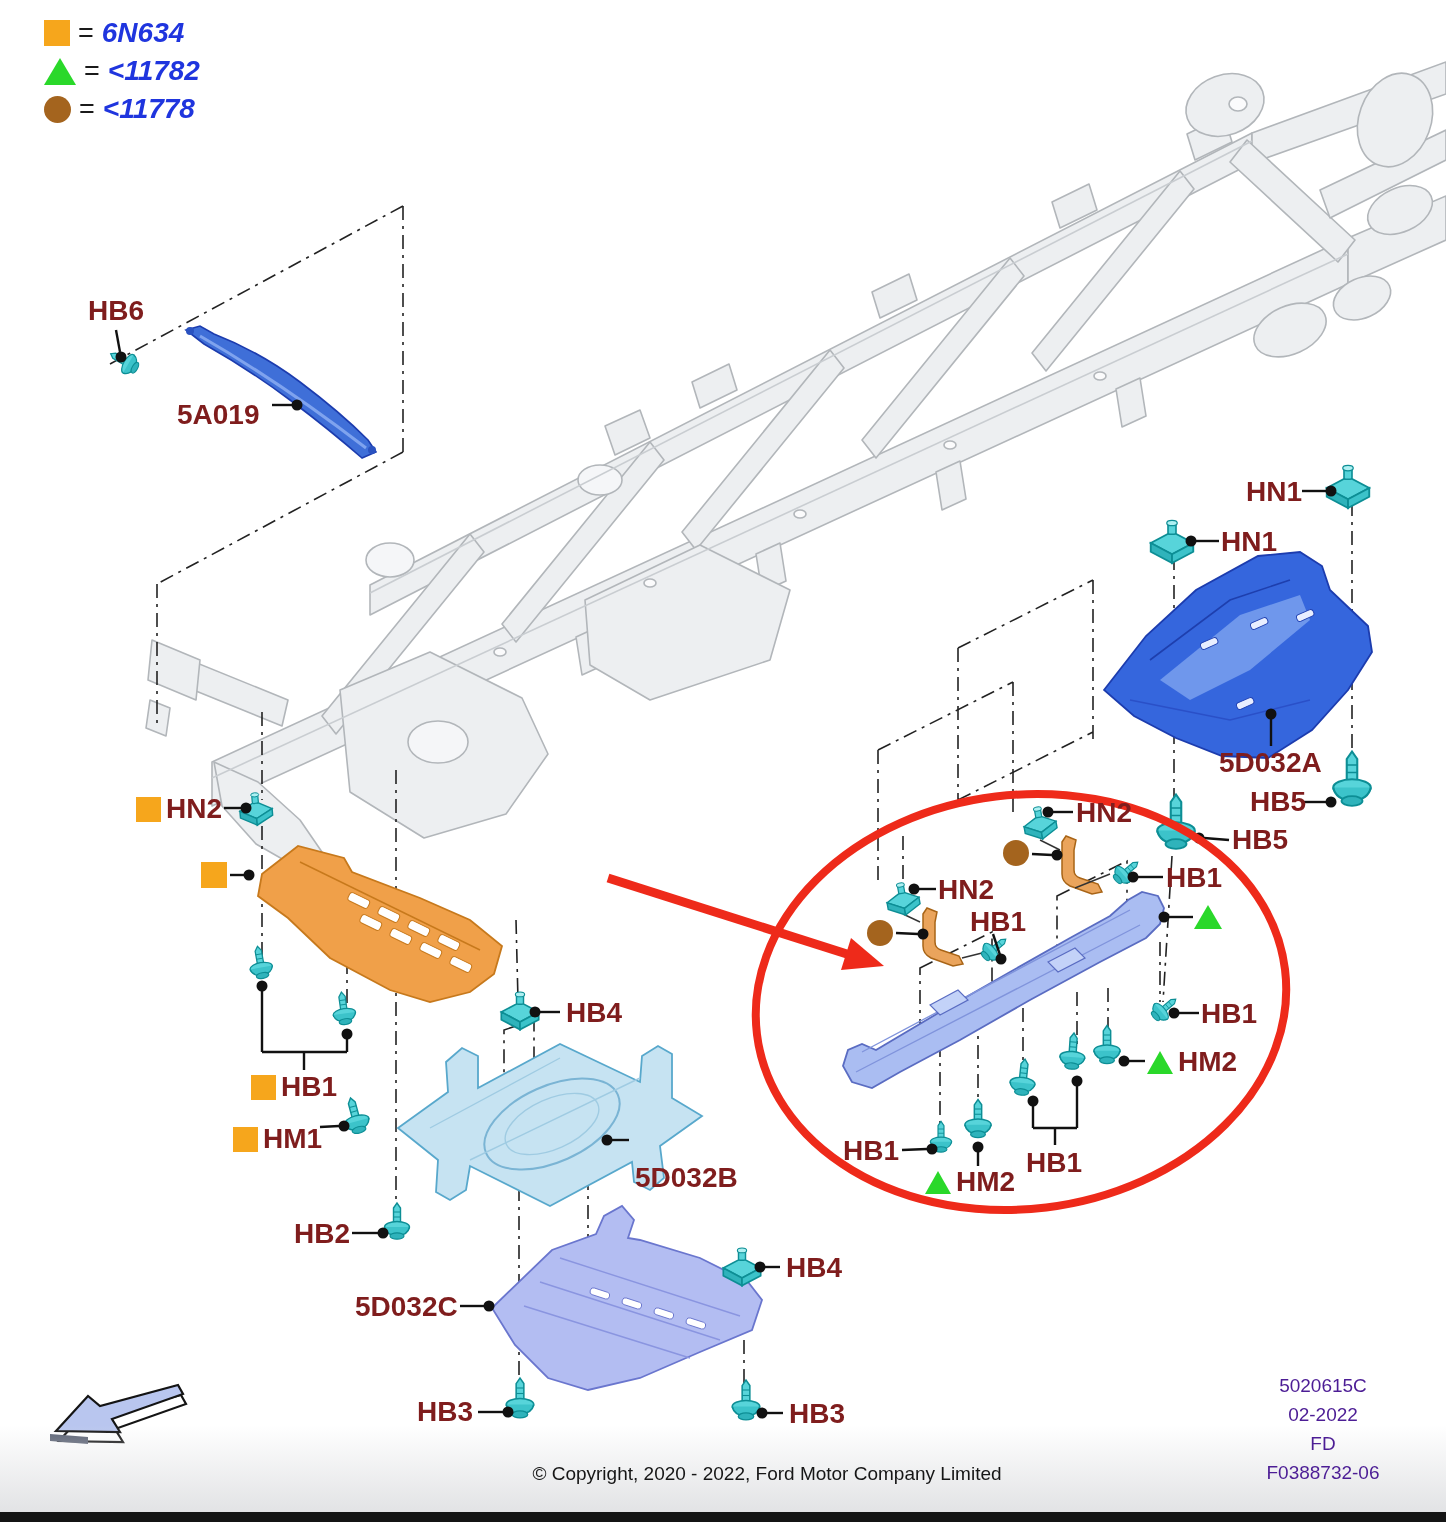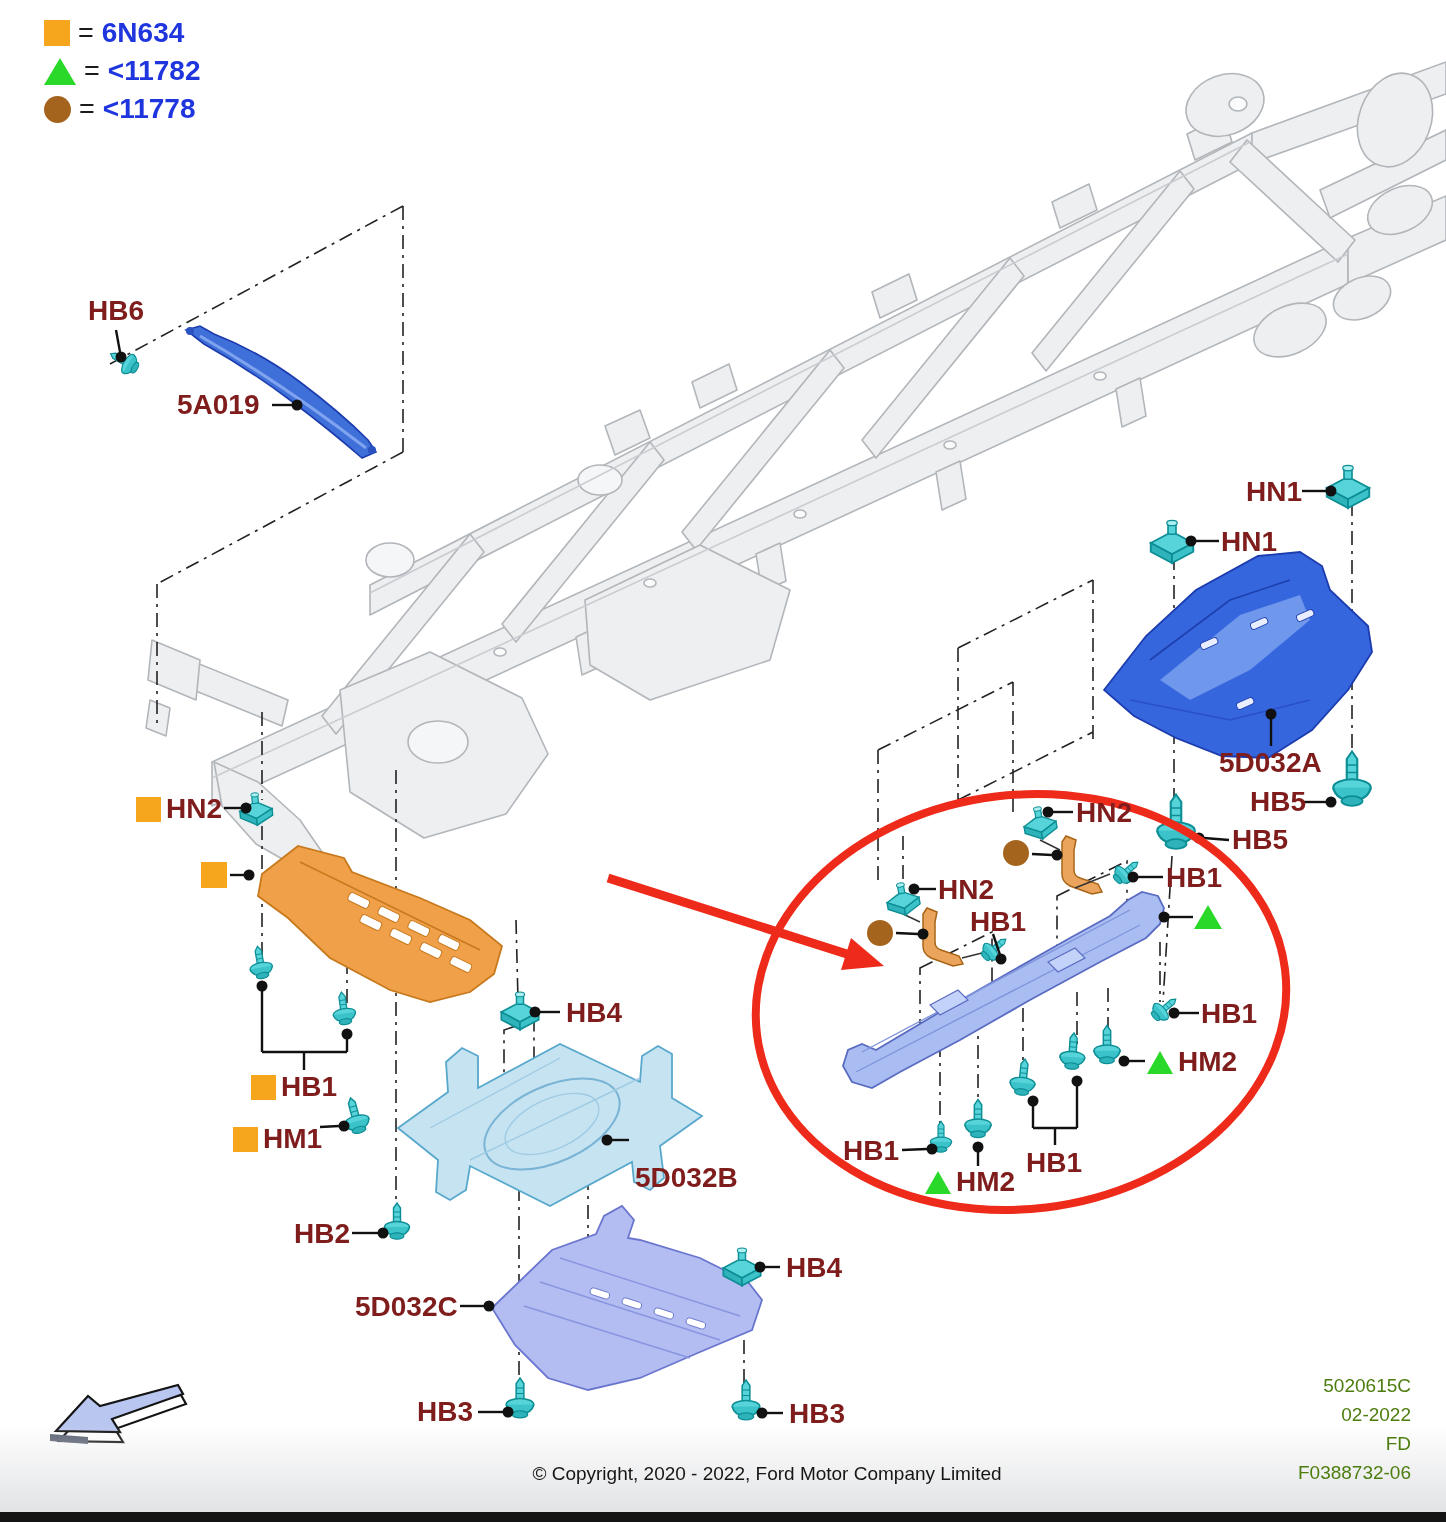--- a/index.html
+++ b/index.html
@@ -13,24 +13,24 @@
   .mk-tri{display:inline-block;width:0;height:0;border-left:13px solid transparent;
           border-right:13px solid transparent;border-bottom:23px solid #2ad82a;}
   
   .legend{position:absolute;left:44px;top:14px;z-index:5;}
   .legend-row{display:flex;align-items:center;gap:8px;height:38px;}
   .sym-sq{width:26px;height:26px;background:#f6a61c;}
   .sym-tri{width:0;height:0;border-left:16px solid transparent;border-right:16px solid transparent;
            border-bottom:27px solid #2ad82a;}
   .sym-cir{width:27px;height:27px;border-radius:50%;background:#a4641e;}
   .eq{color:#1a1a1a;font-size:27px;font-weight:400;}
-  .legend .code{color:#1f35de;font-weight:700;font-size:28px;cursor:pointer;}
+  .legend .code{color:#1f35de;font-weight:700;font-size:28px;cursor:pointer;font-style:italic;}
   
-  .docinfo{position:absolute;left:1235px;top:1371px;width:176px;text-align:right;z-index:5;
-           color:#4d7c0f;font-size:19px;line-height:29px;}
+  .docinfo{position:absolute;left:1235px;top:1371px;width:176px;text-align:center;z-index:5;
+           color:#4c1d95;font-size:19px;line-height:29px;}
   .copyright{position:absolute;left:0;top:1463px;width:1446px;text-align:center;z-index:5;
              color:#161616;font-size:19px;padding-left:44px;}
   .fade{position:absolute;left:0;top:1425px;width:1446px;height:87px;z-index:1;
         background:linear-gradient(to bottom,rgba(233,234,235,0),#e2e3e5);}
   .edgebar{position:absolute;left:0;top:1512px;width:1446px;height:10px;background:#141414;z-index:6;}
 </style>
 </head>
 <body>
 
 <div class="stage">
@@ -344,21 +344,21 @@
     <div class="legend-row">
       <span class="sym-cir"></span>
       <span class="eq">=</span>
       <span class="code">&lt;11778</span>
     </div>
   </div>
 
   <div class="co" style="left:88px;top:296px">
       <span>HB6</span>
     </div>
-  <div class="co" style="left:177px;top:390px">
+  <div class="co" style="left:177px;top:400px">
       <span>5A019</span>
     </div>
   <div class="co" style="left:1246px;top:477px">
       <span>HN1</span>
     </div>
   <div class="co" style="left:1221px;top:527px">
       <span>HN1</span>
     </div>
   <div class="co" style="left:1219px;top:748px">
       <span>5D032A</span>

